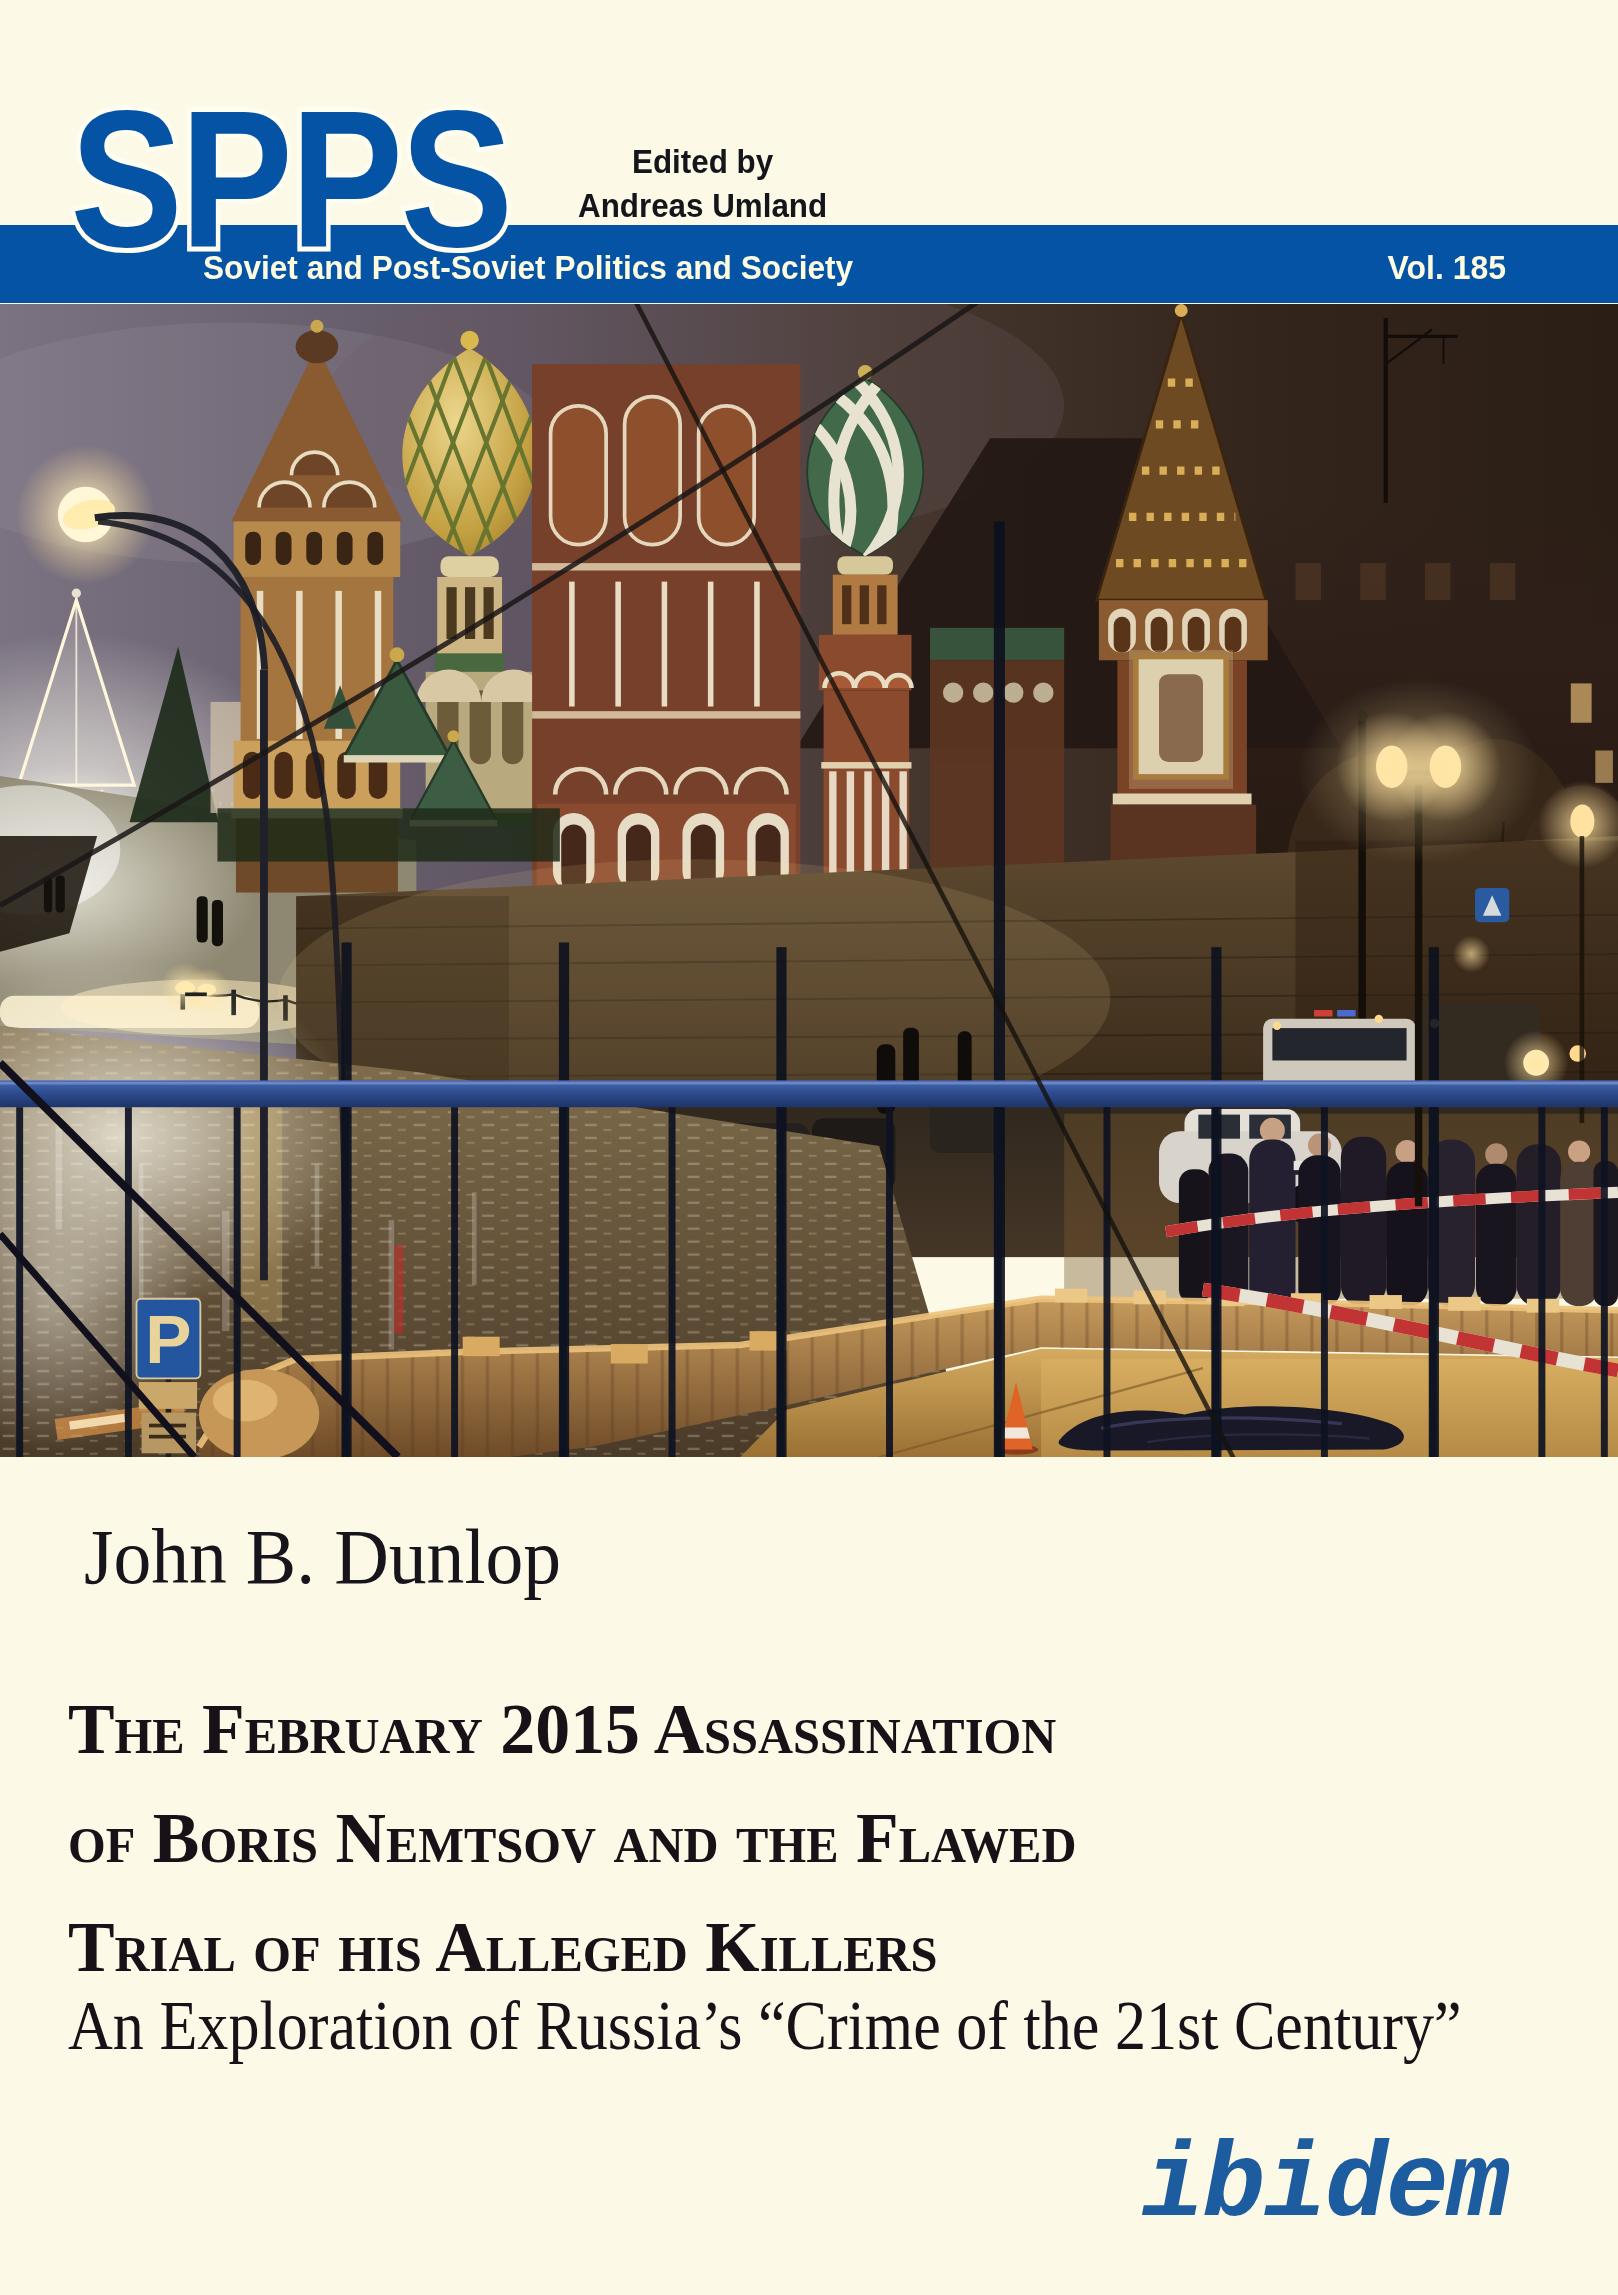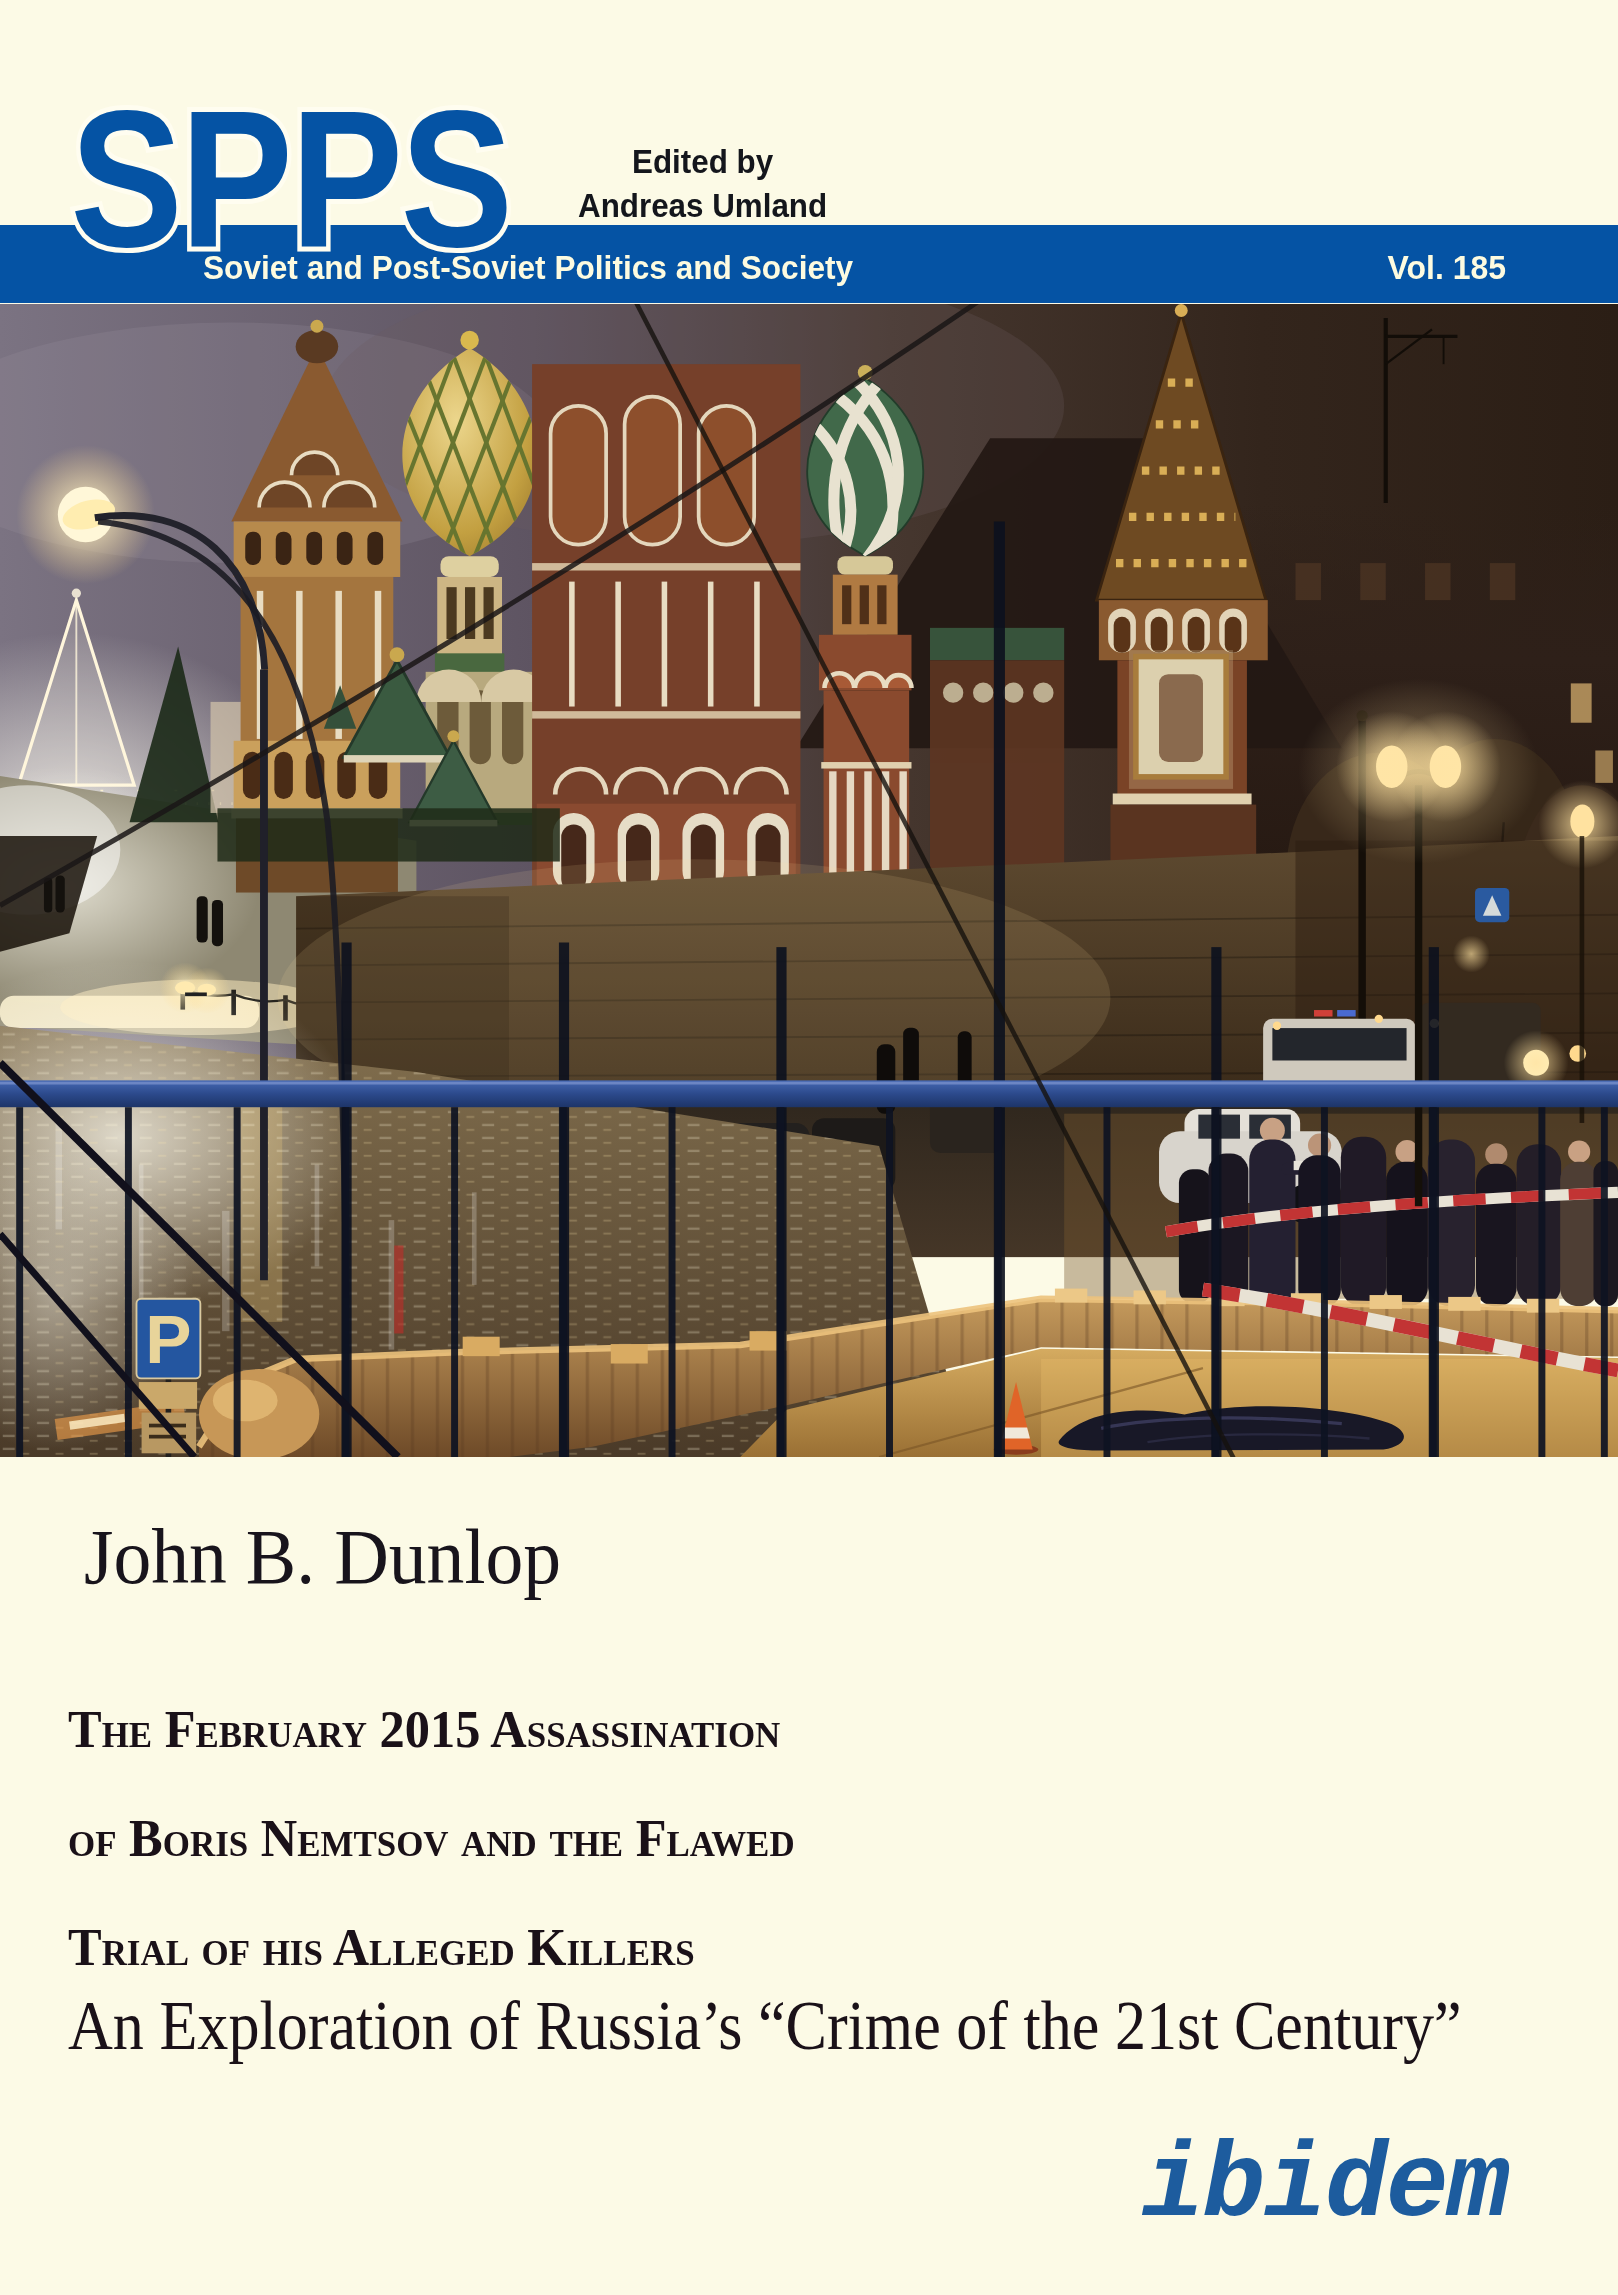--- a/index.html
+++ b/index.html
@@ -14,21 +14,21 @@
   .banner-title{position:absolute;left:203px;top:23px;font-size:34px;font-weight:bold;color:#fdfbe0;
                 transform:scaleX(.93);transform-origin:left;white-space:nowrap;}
   .banner-vol{position:absolute;right:112px;top:23px;font-size:34px;font-weight:bold;color:#fdfbe0;
               transform:scaleX(.94);transform-origin:right;white-space:nowrap;}
   
   .photo{position:absolute;left:0;top:304px;width:1618px;height:1153px;z-index:0;}
   
   .author{position:absolute;left:84px;top:1512px;font-family:"Liberation Serif",serif;
           font-size:78px;color:#18141c;white-space:nowrap;transform:scaleX(.97);transform-origin:left;}
   .title-block{position:absolute;left:68px;top:1675px;font-family:"Liberation Serif",serif;
-               font-variant:small-caps;font-size:52px;line-height:109px;color:#1a1118;font-weight:600;}
+               font-variant:small-caps;font-size:72px;line-height:109px;color:#1a1118;font-weight:600;}
   .title-block div{white-space:nowrap;transform:scaleX(.97);transform-origin:left;}
   .subtitle{position:absolute;left:68px;top:1987px;font-family:"Liberation Serif",serif;
             font-size:69px;color:#1a1118;white-space:nowrap;transform:scaleX(.90);transform-origin:left;}
   .publisher{position:absolute;right:110px;top:2128px;font-family:Liberation Mono, monospace;
              font-style:italic;font-weight:bold;font-size:105px;color:#1d5c9e;letter-spacing:-1.9px;
              white-space:nowrap;}
 </style>
 </head>
 <body>
 

